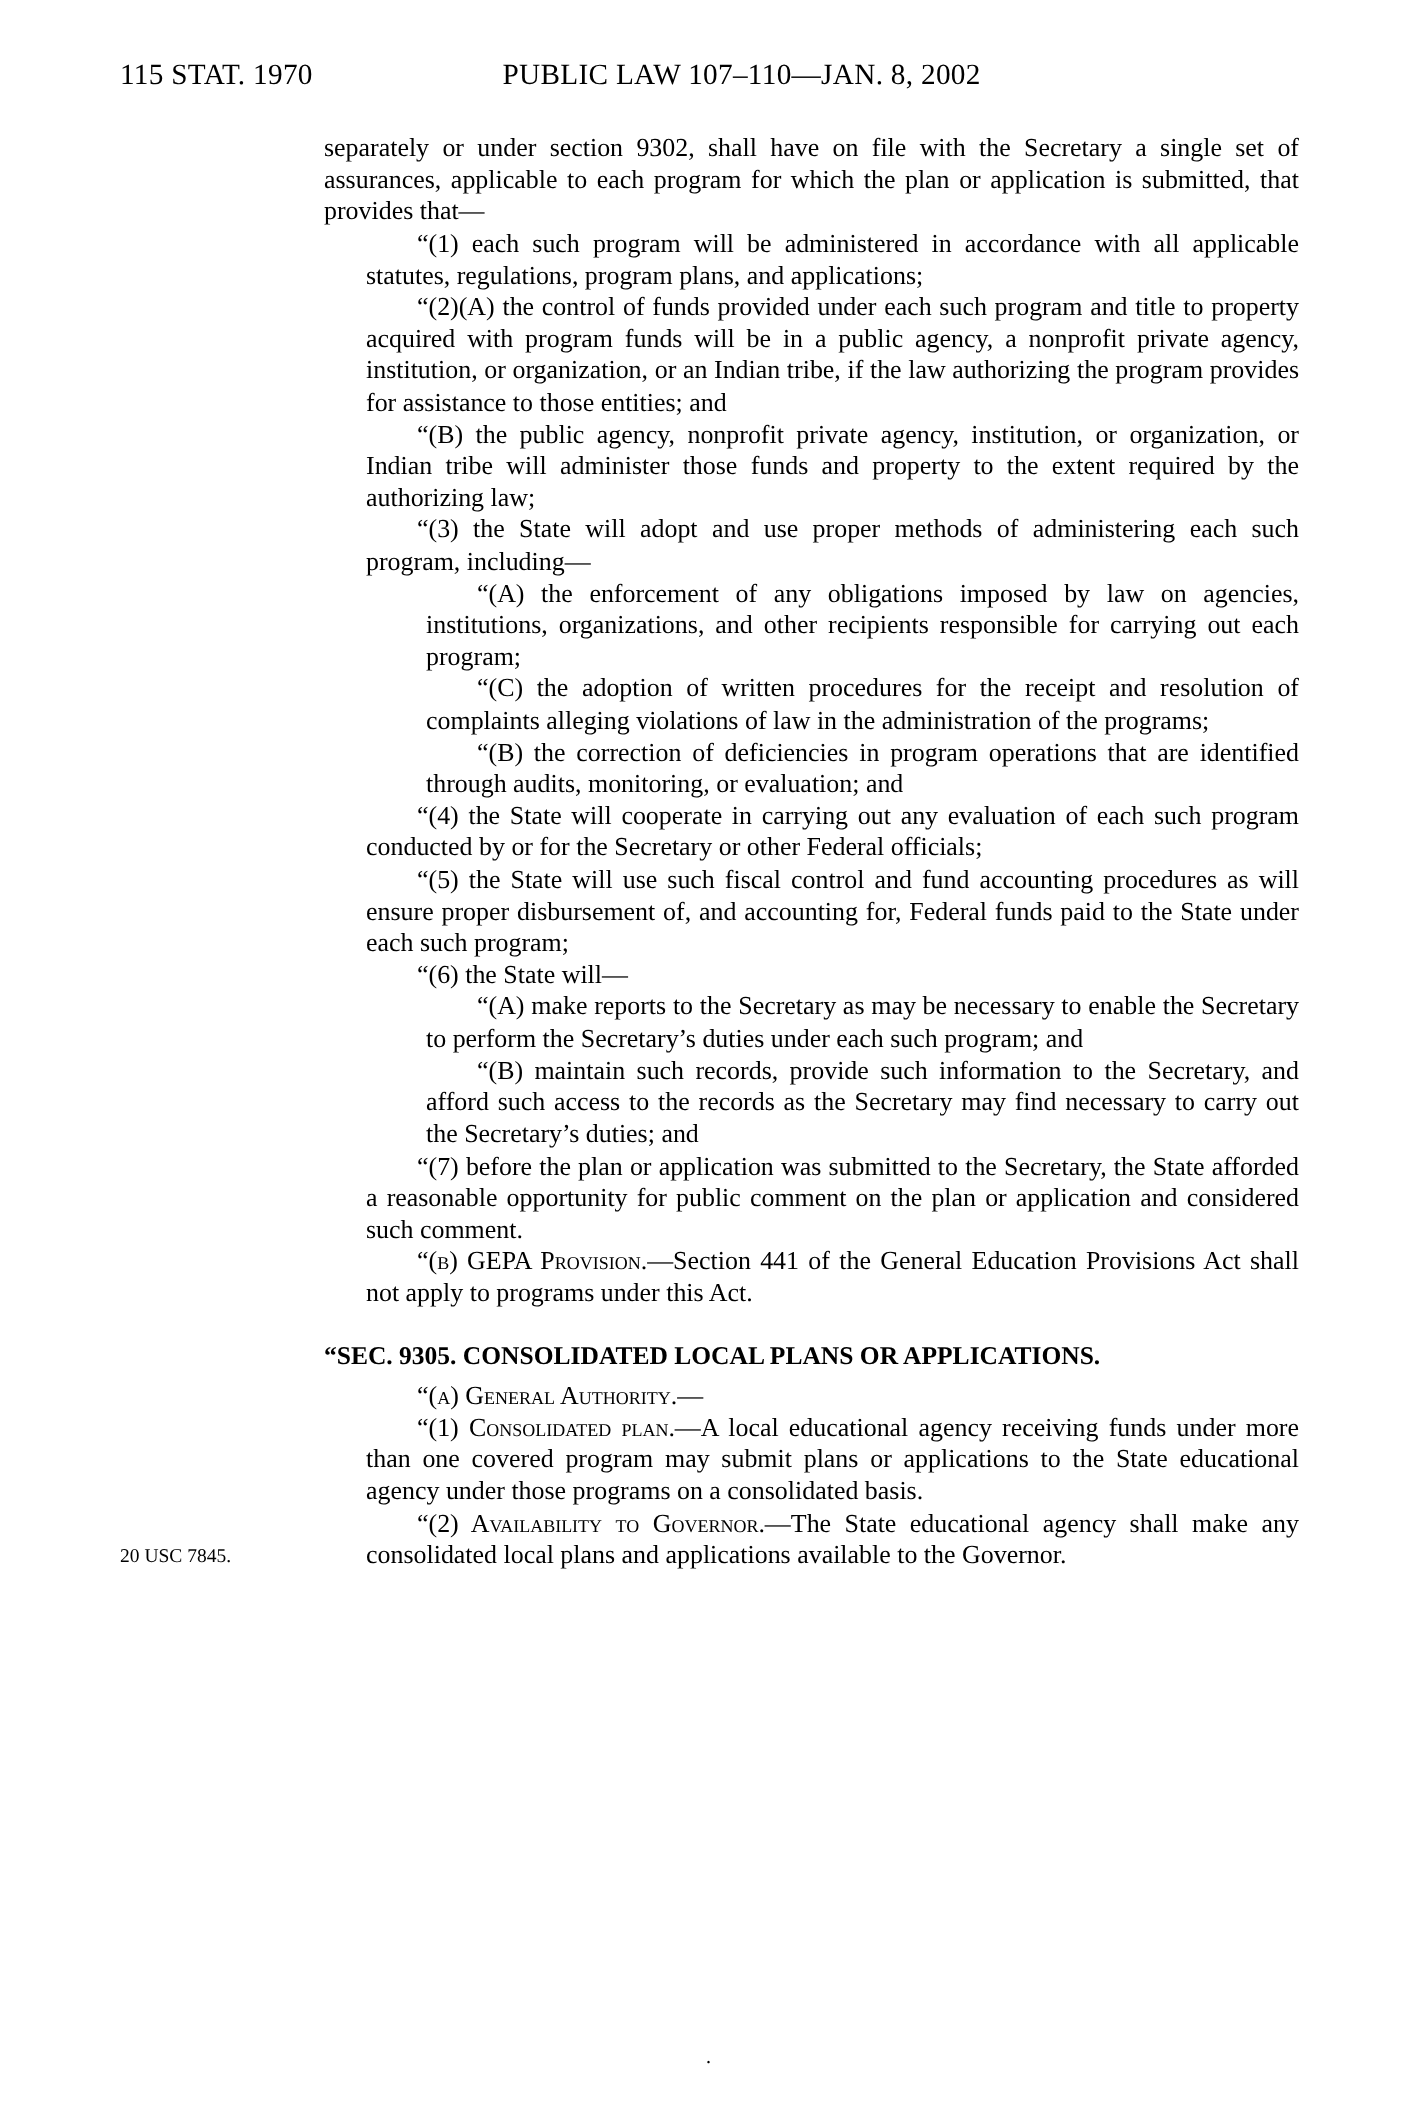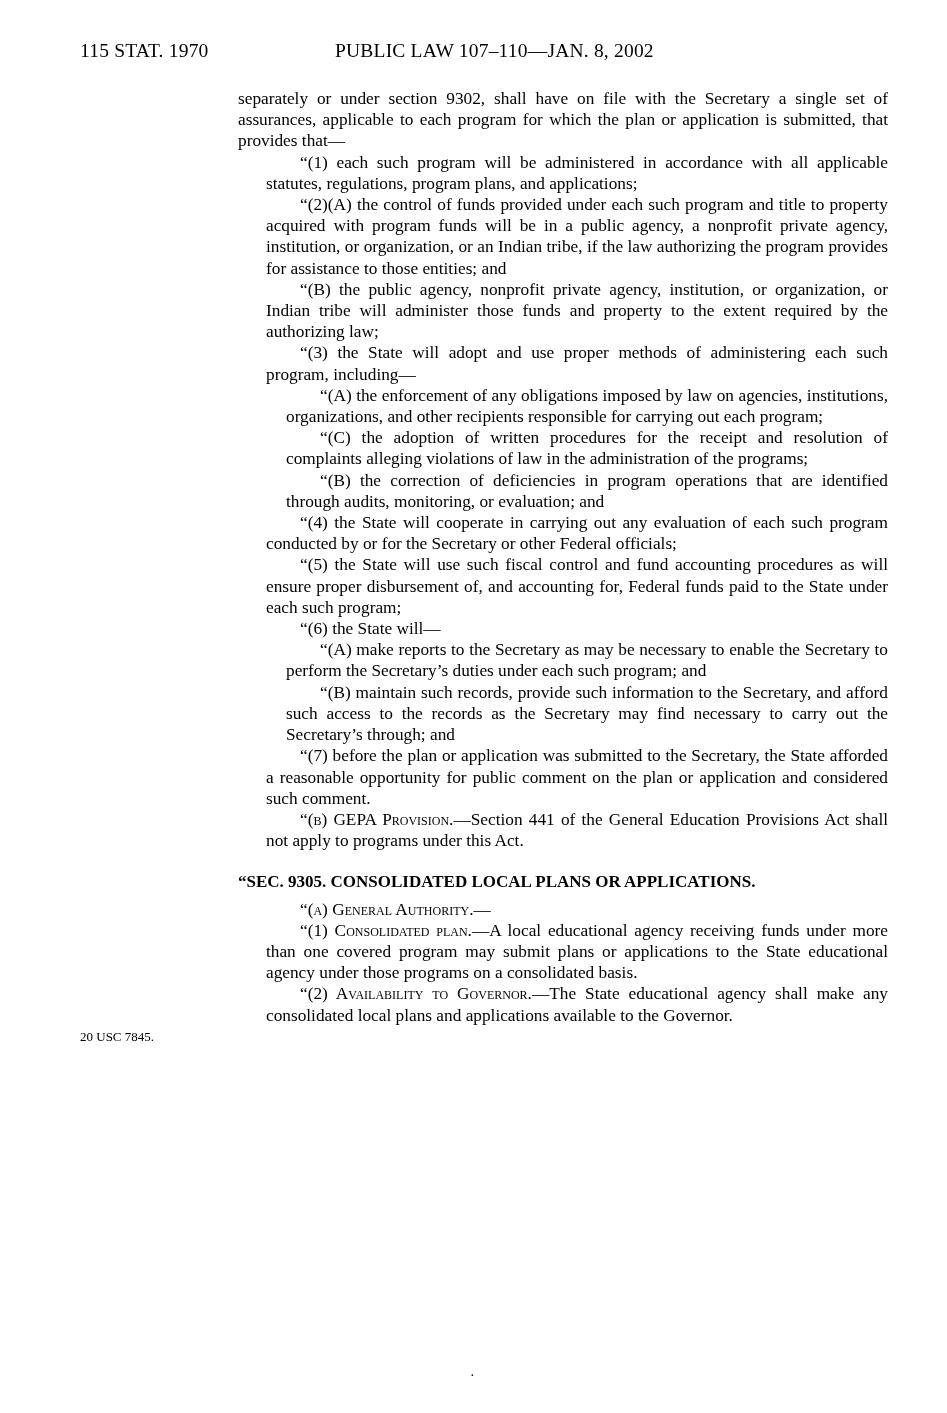--- a/index.html
+++ b/index.html
@@ -36,37 +36,37 @@
   }
   .header-center {
     position: absolute;
     left: 255px;
     top: 0;
     white-space: nowrap;
   }
   .body-col {
     position: absolute;
     top: 88px;
-    left: 238px;
+    left: 216px;
     width: 650px;
     font-size: 17.3px;
     line-height: 21.2px;
     text-align: justify;
     text-justify: inter-word;
   }
   p {
     margin: 0;
   }
   .ind0 { text-indent: 0; }
   .lvl1 {
     margin-left: 28px;
     text-indent: 34px;
   }
   .lvl2 {
-    margin-left: 48px;
+    margin-left: 68px;
     text-indent: 34px;
   }
   .sc {
     font-variant: small-caps;
   }
   .sec-head {
     font-weight: bold;
     font-size: 17px;
     margin-top: 20px;
     text-indent: 0;
@@ -116,21 +116,21 @@
     <p class="lvl2">“(B) the correction of deficiencies in program operations that are identified through audits, monitoring, or evaluation; and</p>
 
     <p class="lvl1">“(4) the State will cooperate in carrying out any evaluation of each such program conducted by or for the Secretary or other Federal officials;</p>
 
     <p class="lvl1">“(5) the State will use such fiscal control and fund accounting procedures as will ensure proper disbursement of, and accounting for, Federal funds paid to the State under each such program;</p>
 
     <p class="lvl1">“(6) the State will—</p>
 
     <p class="lvl2">“(A) make reports to the Secretary as may be necessary to enable the Secretary to perform the Secretary’s duties under each such program; and</p>
 
-    <p class="lvl2">“(B) maintain such records, provide such information to the Secretary, and afford such access to the records as the Secretary may find necessary to carry out the Secretary’s through; and</p>
+    <p class="lvl2">“(B) maintain such records, provide such information to the Secretary, and afford such access to the records as the Secretary may find necessary to carry out the Secretary’s duties; and</p>
 
     <p class="lvl1">“(7) before the plan or application was submitted to the Secretary, the State afforded a reasonable opportunity for public comment on the plan or application and considered such comment.</p>
 
     <p class="lvl1"><span class="sc">“(b) GEPA Provision.—</span><span>Section 441 of the General Education Provisions Act shall not apply to programs under this Act.</span></p>
 
     <p class="sec-head">“SEC. 9305. CONSOLIDATED LOCAL PLANS OR APPLICATIONS.</p>
 
     <p class="lvl1" style="margin-top:6px;"><span class="sc">“(a) General Authority.—</span></p>
 
     <p class="lvl1"><span class="sc">“(1) Consolidated plan.—</span><span>A local educational agency receiving funds under more than one covered program may submit plans or applications to the State educational agency under those programs on a consolidated basis.</span></p>

